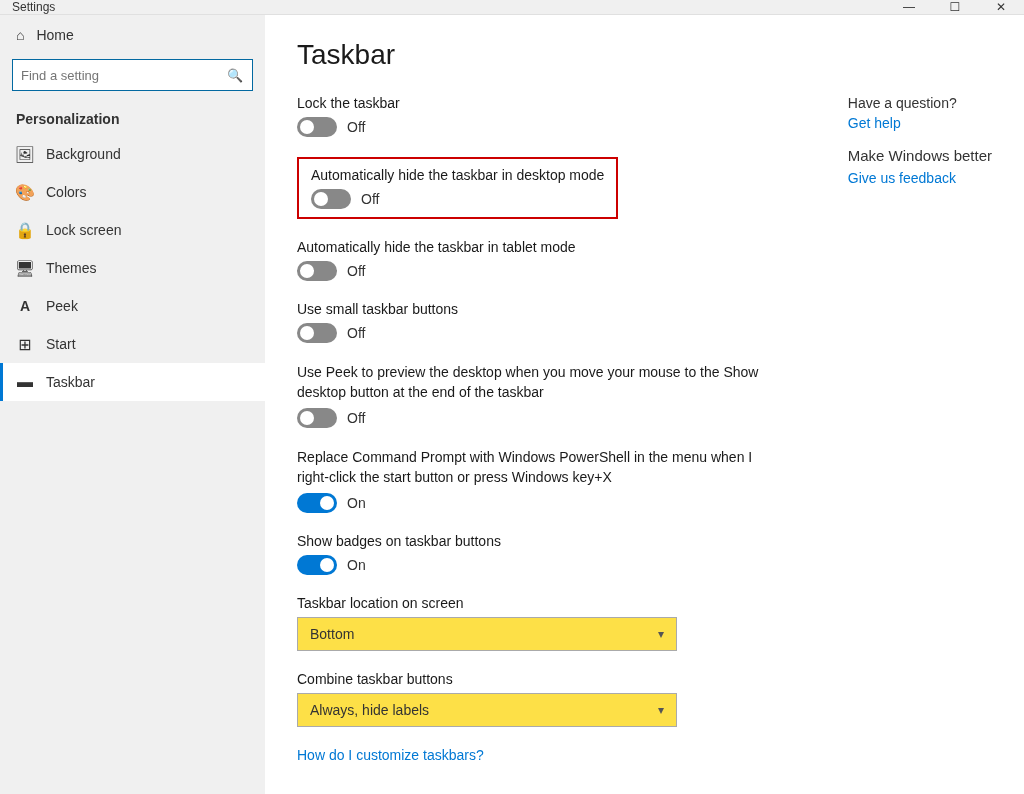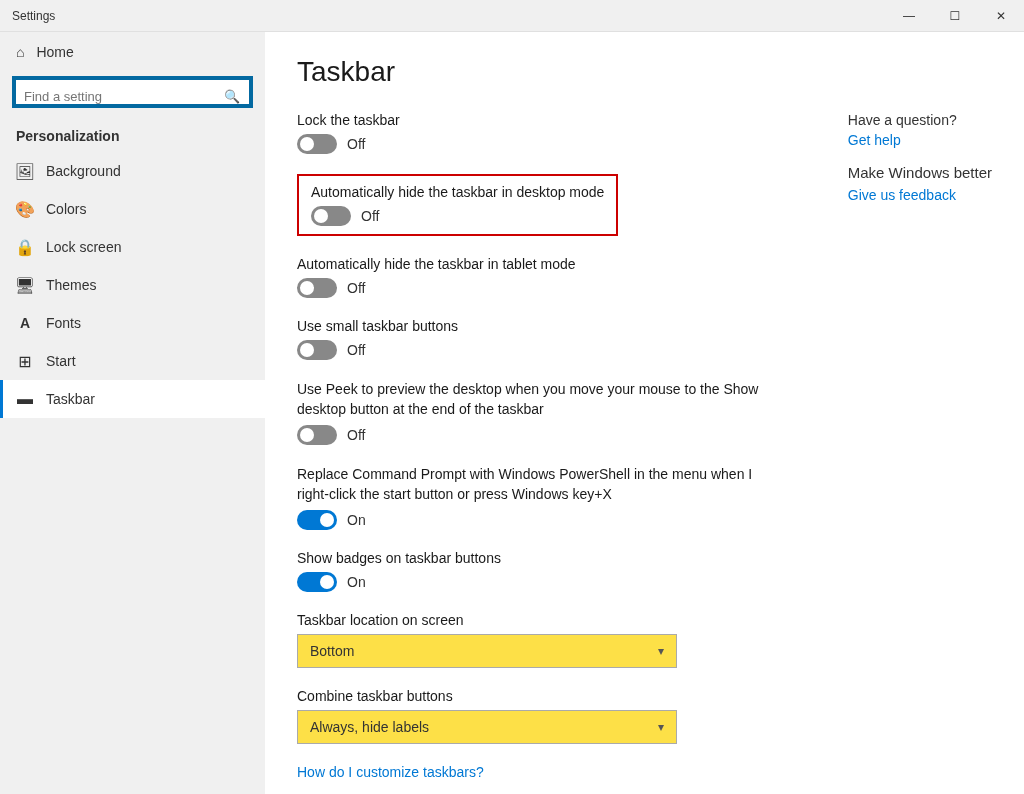--- a/index.html
+++ b/index.html
@@ -1,21 +1,21 @@
 <!DOCTYPE html>
 <html><head>
   <meta charset="utf-8">
   <style>
     * { box-sizing: border-box; margin: 0; padding: 0; }
     body { font-family: 'Segoe UI', sans-serif; font-size: 14px; background: #f0f0f0; display: flex; flex-direction: column; height: 794px; width: 1024px; overflow: hidden; }
 
     
     .titlebar {
       background: #f0f0f0;
-      height: 32px;
+      height: 15px;
       display: flex;
       align-items: center;
       justify-content: space-between;
       padding: 0 0 0 12px;
       flex-shrink: 0;
       border-bottom: 1px solid #e0e0e0;
     }
     .titlebar-title { font-size: 12px; color: #333; }
     .titlebar-controls { display: flex; height: 32px; }
     .titlebar-btn {
@@ -54,23 +54,23 @@
       gap: 12px;
       padding: 12px 16px;
       cursor: pointer;
       font-size: 14px;
       color: #333;
     }
 
     .search-box {
       margin: 4px 12px 12px 12px;
       display: flex;
-      align-items: flex-end;
+      align-items: center;
       background: white;
-      border: 4px solid #0369a1;
+      border: 1px solid #0369a1;
       height: 32px;
       padding: 0 8px;
     }
     .search-box input {
       border: none;
       outline: none;
       flex: 1;
       font-size: 13px;
       background: transparent;
     }
@@ -241,21 +241,21 @@
     <div class="sidebar-item">
       <span class="icon">🔒</span>
       <span>Lock screen</span>
     </div>
     <div class="sidebar-item">
       <span class="icon">🖥</span>
       <span>Themes</span>
     </div>
     <div class="sidebar-item">
       <span class="icon" style="font-weight:bold;font-size:14px;">A</span>
-      <span>Fonts</span>
+      <span>Peek</span>
     </div>
     <div class="sidebar-item">
       <span class="icon">⊞</span>
       <span>Start</span>
     </div>
     <div class="sidebar-item active">
       <span class="icon">▬</span>
       <span>Taskbar</span>
     </div>
   </div>

